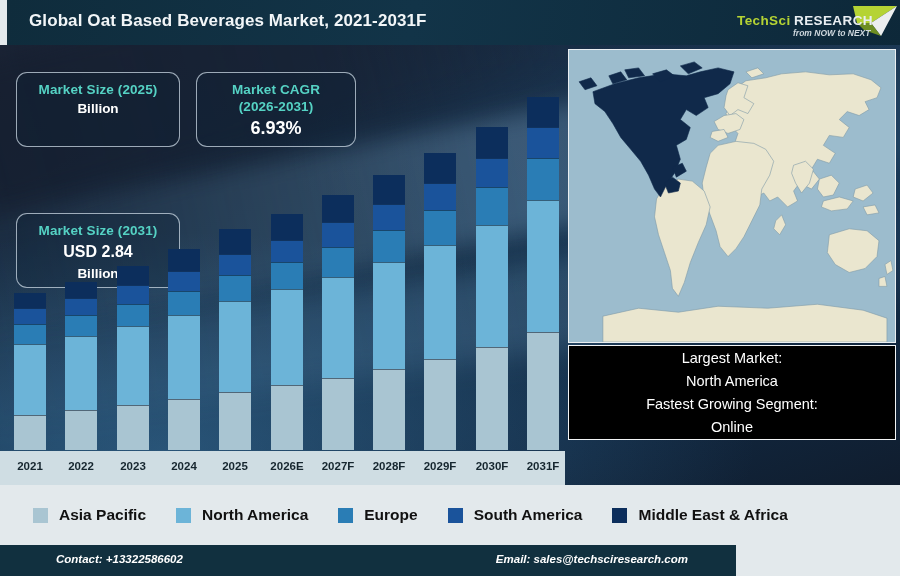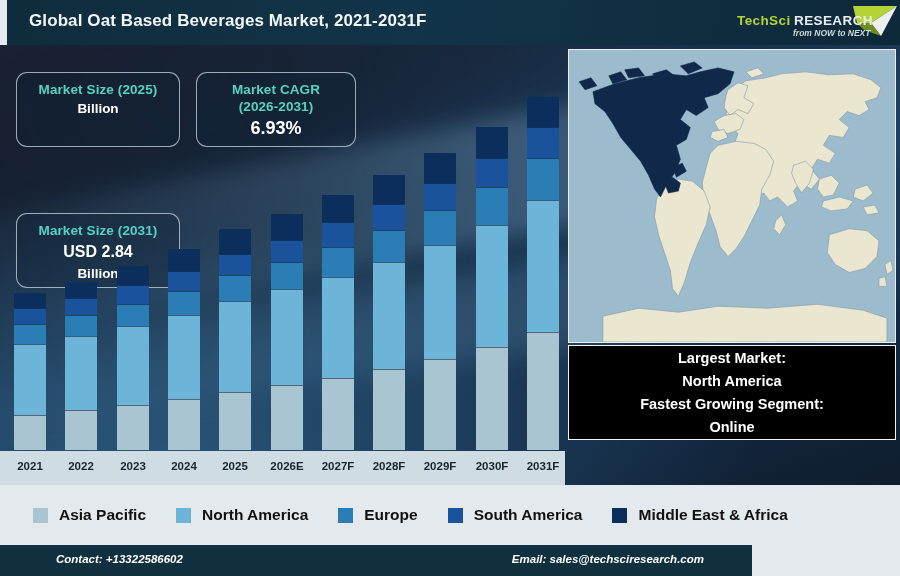--- a/index.html
+++ b/index.html
@@ -115,42 +115,41 @@
   }
   .mapwrap svg{display:block;width:100%;height:100%;}
 
   
   .infobox{
     position:absolute;left:568px;top:300px;width:328px;height:95px;
     background:#000000;border:1px solid #f2f4f5;box-sizing:border-box;
     display:flex;flex-direction:column;align-items:center;justify-content:center;
   }
   .infobox div{
-    color:#ffffff;font-size:14.5px;font-weight:bold;line-height:23px;
+    color:#ffffff;font-size:14.5px;font-weight:normal;line-height:23px;
     text-align:center;
   }
 
   
   .legend{
     position:absolute;left:0;top:485px;width:900px;height:60px;
     background:#e3e9ec;
     display:flex;align-items:center;
   }
   .legend-inner{
     display:flex;align-items:center;gap:30px;padding-left:33px;
   }
   .leg-item{display:flex;align-items:center;gap:11px;}
   .swatch{width:15px;height:15px;flex:0 0 auto;}
   .leg-label{font-size:15.5px;font-weight:bold;color:#111111;white-space:nowrap;}
 
   
   .footer{
     position:absolute;left:0;top:545px;width:736px;height:31px;
     background:#11303f;
-    padding-left:16px;
   }
   .footer span{
     position:absolute;top:8px;
     font-size:11.5px;font-style:italic;font-weight:bold;color:#ffffff;
   }
   .f-left{left:56px;}
   .f-right{right:48px;}
 </style>
 </head>
 <body>

